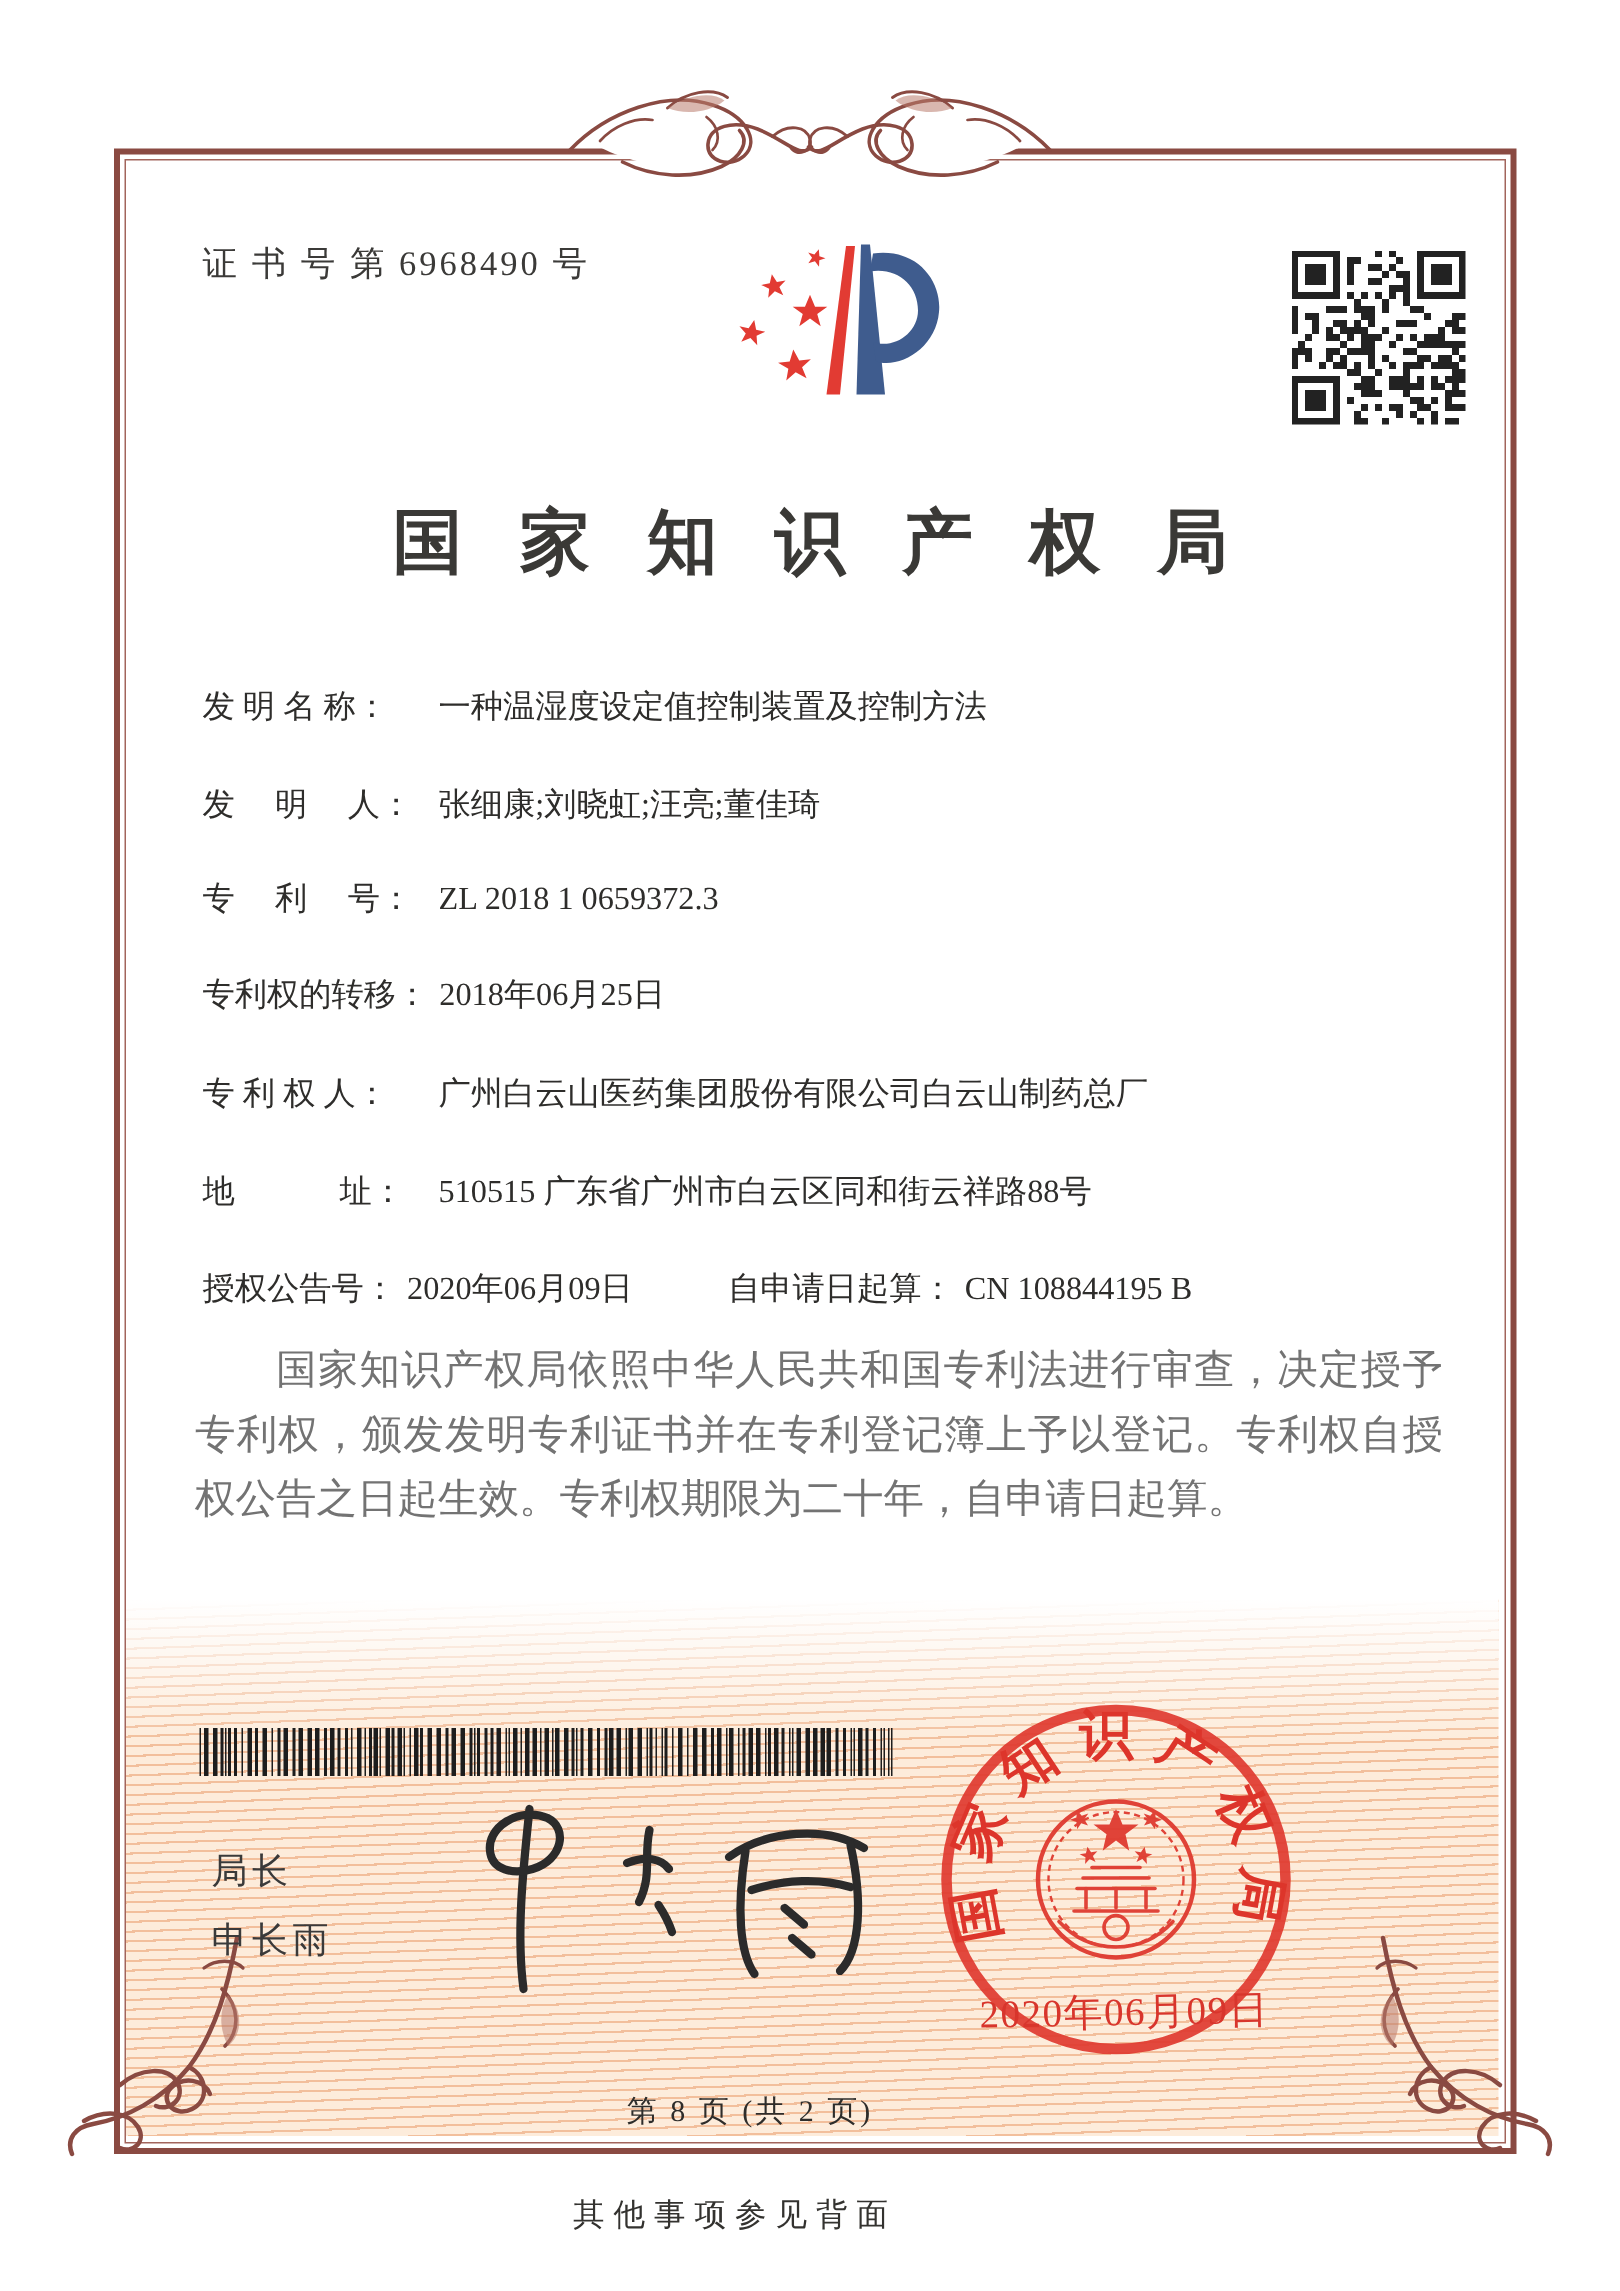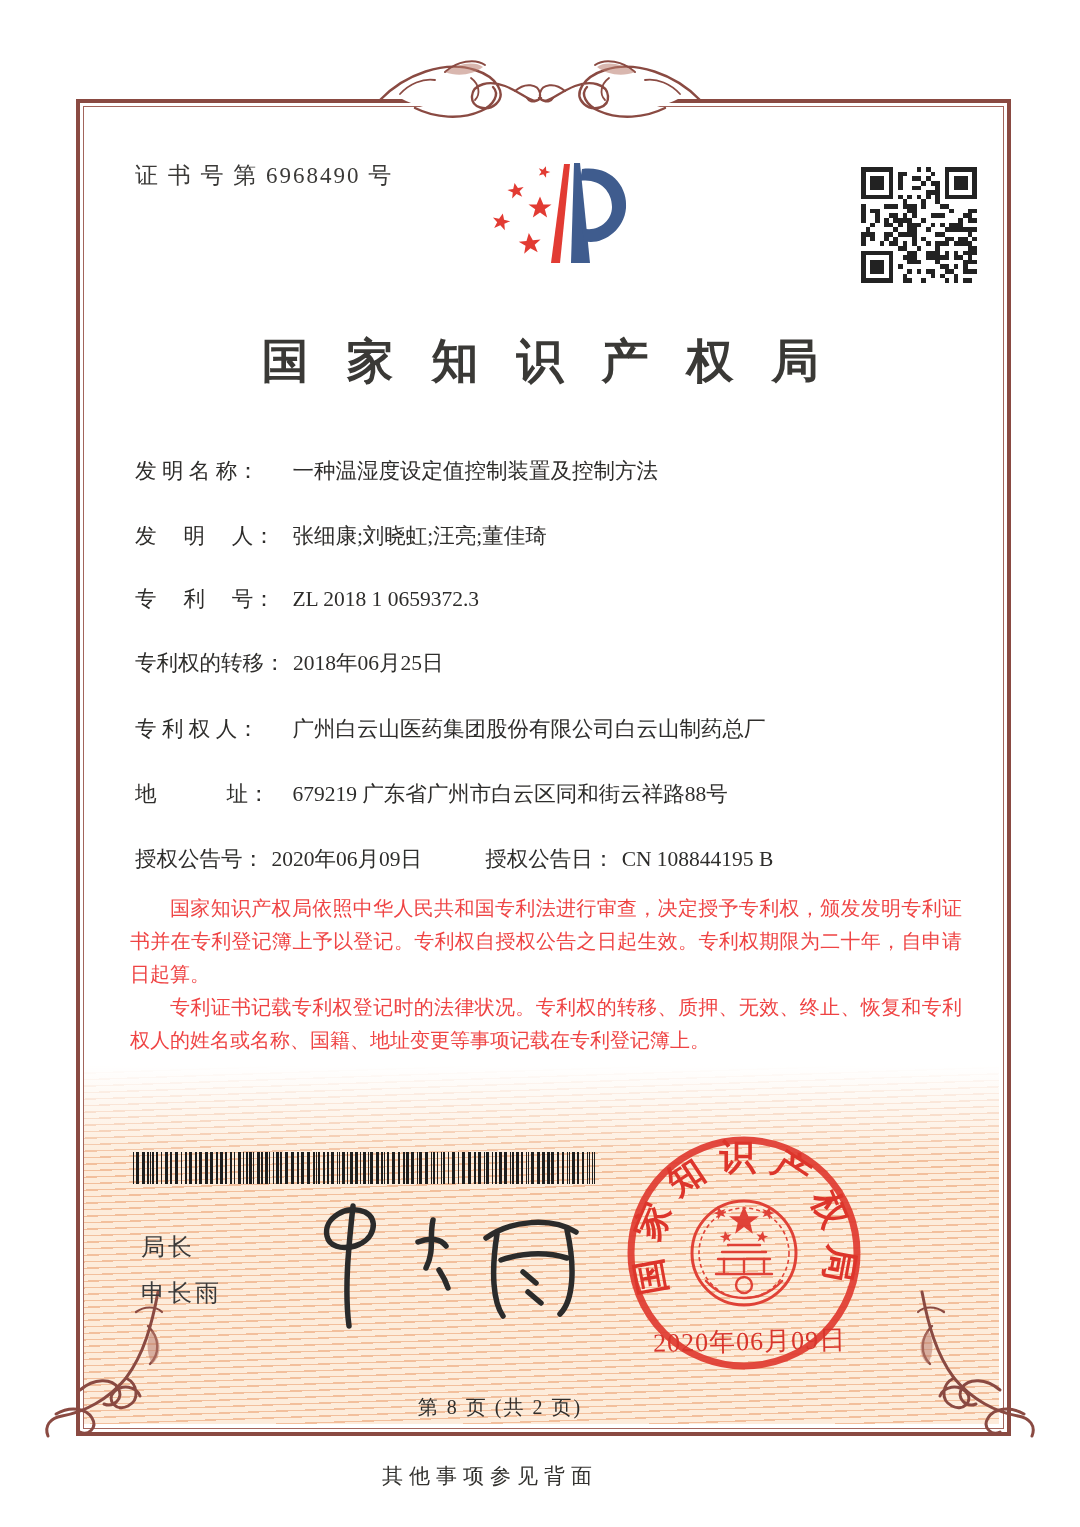--- a/index.html
+++ b/index.html
@@ -26,21 +26,21 @@
   .title{
     left:0;right:0;top:330px;text-align:center;font-size:47px;font-weight:600;
     letter-spacing:38px;text-indent:38px;color:#3a3936;
   }
   
   .field{left:135px;font-size:21.5px;white-space:nowrap;color:#2e2d2b;}
   .field .lab{display:inline-block;min-width:150px;}
   .field .val{margin-left:2px;}
   .grant .lab2{margin-left:58px;}
   
-  .paras{left:130px;top:892px;width:832px;font-size:20px;line-height:33px;text-align:justify;color:#ef4444;}
+  .paras{left:130px;top:892px;width:832px;font-size:27px;line-height:43px;text-align:justify;color:#737373;}
   .paras p{margin:0;text-indent:2em;}
   
   .barcode{left:133px;top:1152px;width:468px;height:32px;display:flex;align-items:stretch;}
   .barcode div{height:100%;}
   .signer-title{left:141px;top:1231px;font-size:24px;letter-spacing:3px;font-family:"Liberation Sans","DejaVu Sans",sans-serif;color:#3a3a3a;}
   .signer-name{left:141px;top:1277px;font-size:24px;letter-spacing:3px;font-family:"Liberation Sans","DejaVu Sans",sans-serif;color:#3a3a3a;}
   .signature{left:283px;top:1192px;}
   .seal{left:622px;top:1131px;}
   .seal-date{left:653px;top:1324px;width:200px;font-size:26px;color:#d8352c;letter-spacing:1px;transform:rotate(-1deg);white-space:nowrap;}
   .page-footer{left:330px;top:1394px;width:340px;text-align:center;font-size:20px;letter-spacing:2px;color:#2e2d2b;}
@@ -421,32 +421,31 @@
 <div class="abs field" style="top:648px;">
   <span class="lab">专利权的转移：</span>
   <span class="val">2018年06月25日</span>
 </div>
 <div class="abs field" style="top:714px;">
   <span class="lab">专 利 权 人：</span>
   <span class="val">广州白云山医药集团股份有限公司白云山制药总厂</span>
 </div>
 <div class="abs field" style="top:779px;">
   <span class="lab">地　　　 址：</span>
-  <span class="val">679219 广东省广州市白云区同和街云祥路88号</span>
+  <span class="val">510515 广东省广州市白云区同和街云祥路88号</span>
 </div>
 <div class="abs field grant" style="top:844px;">
   <span class="lab" style="min-width:0;">授权公告号：</span>
   <span class="val">2020年06月09日</span>
-  <span class="lab lab2" style="min-width:0;">授权公告日：</span>
+  <span class="lab lab2" style="min-width:0;">自申请日起算：</span>
   <span class="val">CN 108844195 B</span>
 </div>
 
 <div class="abs paras">
   <p>国家知识产权局依照中华人民共和国专利法进行审查，决定授予专利权，颁发发明专利证书并在专利登记簿上予以登记。专利权自授权公告之日起生效。专利权期限为二十年，自申请日起算。</p>
-  <p>专利证书记载专利权登记时的法律状况。专利权的转移、质押、无效、终止、恢复和专利权人的姓名或名称、国籍、地址变更等事项记载在专利登记簿上。</p>
 </div>
 
 <div id="barcode" class="abs barcode">
     <div style="width:1px;background:#1d1d1d;"></div>
     <div style="width:2px;"></div>
     <div style="width:3px;background:#1d1d1d;"></div>
     <div style="width:3px;"></div>
     <div style="width:3px;background:#1d1d1d;"></div>
     <div style="width:2px;"></div>
     <div style="width:2px;background:#1d1d1d;"></div>

